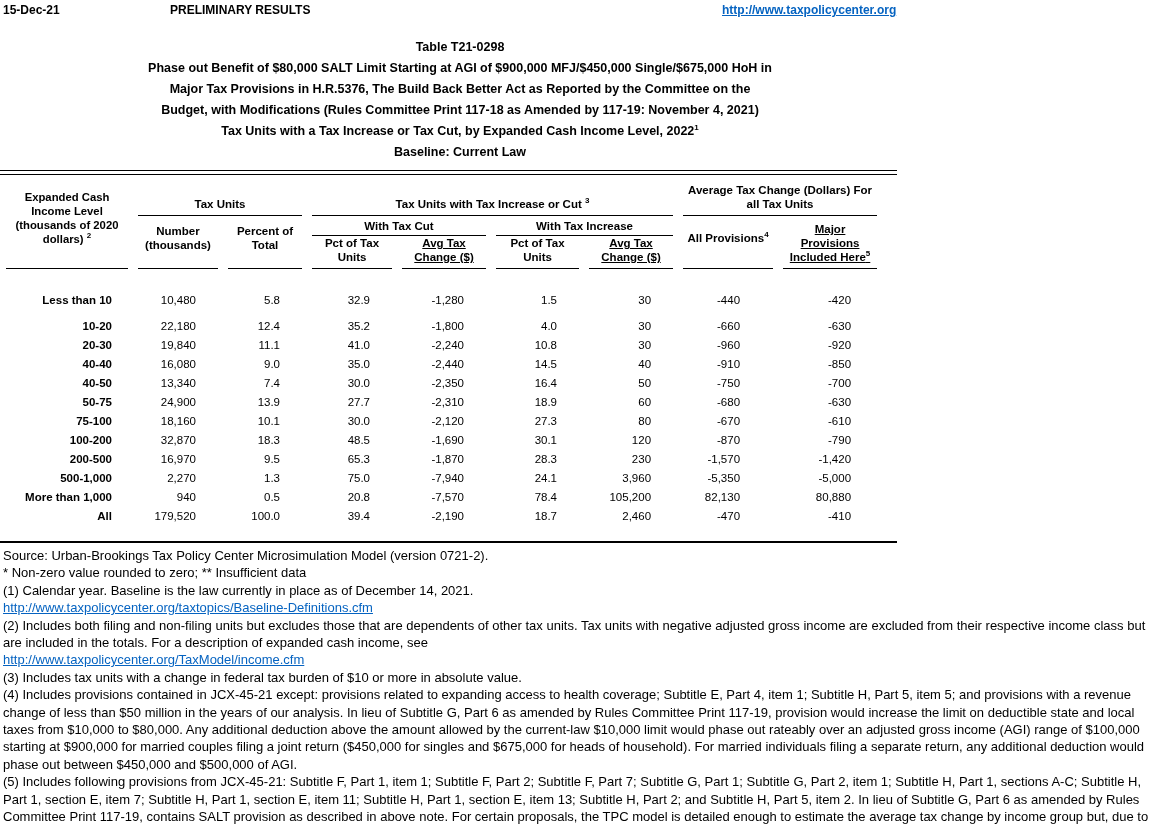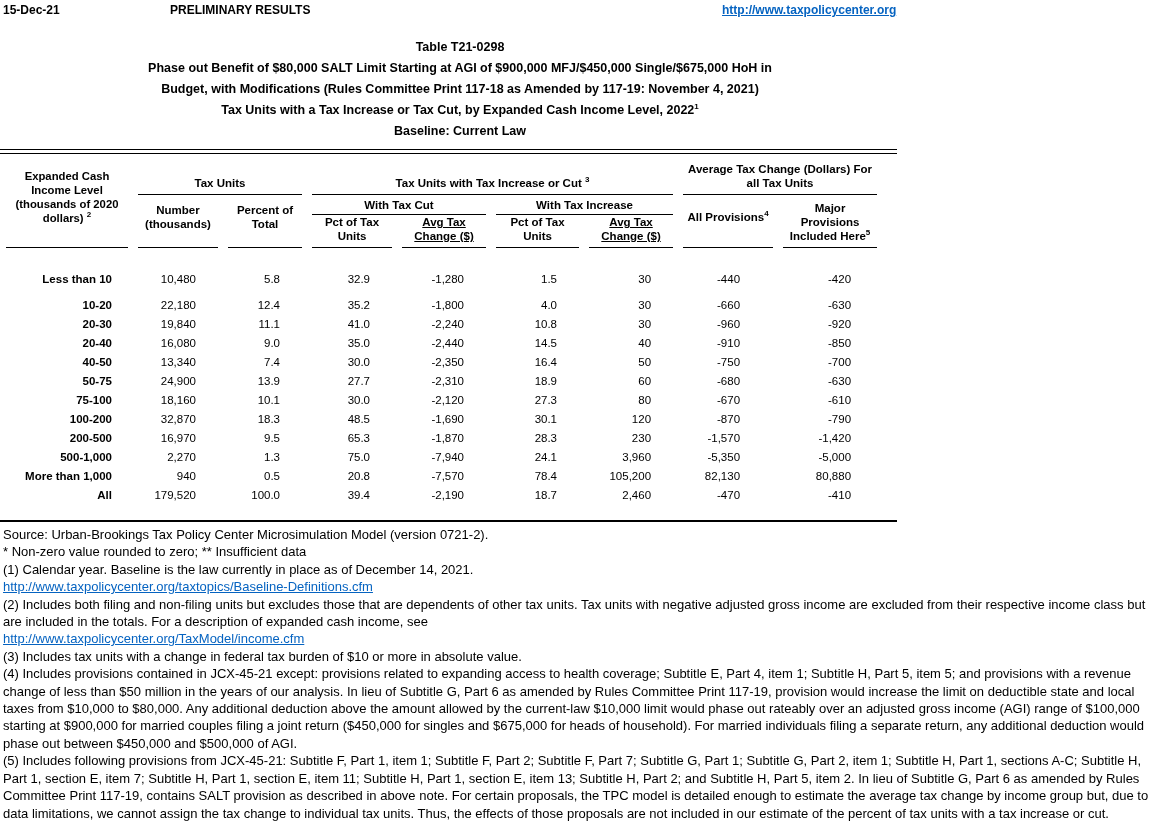--- a/index.html
+++ b/index.html
@@ -20,21 +20,21 @@
   
   .tablewrap{width:897px;margin-top:7px;}
   .double-rule{height:3px;border-top:1.5px solid #000;border-bottom:1.5px solid #000;}
   .bottom-rule{border-top:2px solid #000;margin-top:15px;}
 
   table.data{border-collapse:separate;border-spacing:10px 0;table-layout:fixed;
              width:891px;font-size:11.5px;margin-left:-4px;}
   th{font-weight:bold;text-align:center;padding:0 0 4px 0;vertical-align:bottom;line-height:14px;}
   .bb{border-bottom:1.5px solid #000;}
   .mid{vertical-align:middle;padding-bottom:8px;}
-  .bot{vertical-align:bottom;}
+  .bot{vertical-align:bottom;text-decoration:underline;}
   thead tr:first-child th{height:36px;}
   thead tr:nth-child(2) th.grp2{height:17px;padding-bottom:2px;margin-top:20px;}
   .w62{max-width:62px;margin:0 auto;}
   .w66{max-width:66px;margin:0 auto;text-decoration:underline;}
   .w72{max-width:72px;margin:0 auto;}
   .w190{max-width:192px;margin:0 auto;}
   .eci div{max-width:122px;margin:1px auto;font-size:11.3px;}
 
   td{height:17px;line-height:17px;text-align:right;white-space:nowrap;}
   td:nth-child(1){font-weight:bold;padding-right:16px;}
@@ -52,20 +52,21 @@
 
 <div class="meta-bar">
   <span class="meta-date">15-Dec-21</span>
   <span class="meta-status">PRELIMINARY RESULTS</span>
   <a class="lnk meta-link">http://www.taxpolicycenter.org</a>
 </div>
 
 <div class="title-block">
   <div>Table T21-0298</div>
   <div>Phase out Benefit of $80,000 SALT Limit Starting at AGI of $900,000 MFJ/$450,000 Single/$675,000 HoH in</div>
+  <div>Major Tax Provisions in H.R.5376, The Build Back Better Act as Reported by the Committee on the</div>
   <div>Budget, with Modifications (Rules Committee Print 117-18 as Amended by 117-19: November 4, 2021)</div>
   <div><span>Tax Units with a Tax Increase or Tax Cut, by Expanded Cash Income Level, 2022</span><sup>1</sup></div>
   <div>Baseline: Current Law</div>
 </div>
 
 <div class="tablewrap">
   <div class="double-rule"></div>
   <table class="data">
     <colgroup>
       <col style="width:122px">
@@ -152,21 +153,21 @@
           <td>19,840</td>
           <td>11.1</td>
           <td>41.0</td>
           <td>-2,240</td>
           <td>10.8</td>
           <td>30</td>
           <td>-960</td>
           <td>-920</td>
         </tr>
         <tr>
-          <td>20-40</td>
+          <td>40-40</td>
           <td>16,080</td>
           <td>9.0</td>
           <td>35.0</td>
           <td>-2,440</td>
           <td>14.5</td>
           <td>40</td>
           <td>-910</td>
           <td>-850</td>
         </tr>
         <tr>

